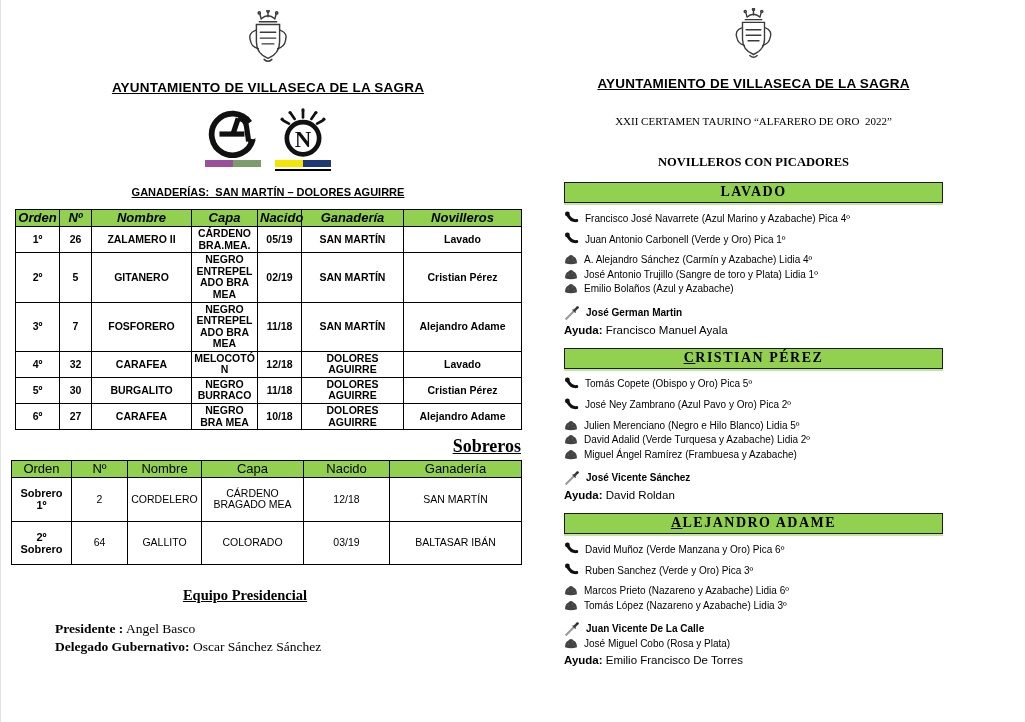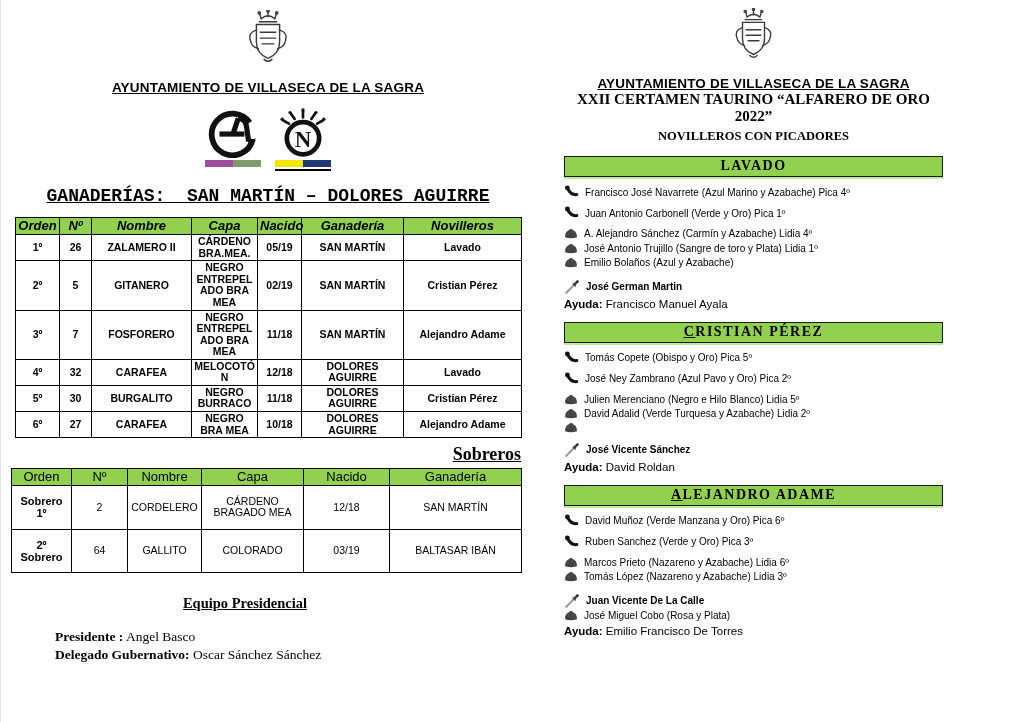--- a/index.html
+++ b/index.html
@@ -12,21 +12,21 @@
   .crest{display:block;margin:0 auto;}
   .main-title{font-weight:bold;font-size:13.5px;text-align:center;text-decoration:underline;
               letter-spacing:.2px;margin-top:8px;}
 
   .logos{display:flex;justify-content:center;gap:14px;margin-top:13px;}
   .logo{display:flex;flex-direction:column;align-items:center;}
   .bar{display:flex;width:56px;height:7px;margin-top:2px;}
   .bar span{flex:1;}
   .bar-underlined{border-bottom:2px solid #000;padding-bottom:2px;}
   .prewrap{white-space:pre-wrap;}
-  .ganaderias-heading{font-family:Liberation Mono, monospace;font-weight:bold;font-size:18px;
+  .ganaderias-heading{font-family:Liberation Sans, sans-serif;font-weight:bold;font-size:11px;
                       text-align:center;text-decoration:underline;margin-top:15px;}
 
   table{border-collapse:collapse;table-layout:fixed;}
   .main-table{width:506px;margin-top:11px;}
   .sobreros-table{width:510px;margin-left:-4px;margin-top:3px;}
   th,td{border:1px solid #000;text-align:center;vertical-align:middle;
         padding:1px 2px;line-height:1.1;}
   th{background:var(--green,#92d050);font-size:13px;}
   .main-table th{font-style:italic;font-weight:bold;}
   .main-table td{font-size:10.5px;font-weight:bold;overflow-wrap:anywhere;}
@@ -35,24 +35,24 @@
   .sobreros-table td:first-child{font-weight:bold;font-size:11px;}
 
   .sobreros-heading{font-family:"Liberation Serif",serif;font-weight:bold;font-size:18px;
                     text-align:right;text-decoration:underline;margin-top:6px;}
   .equipo-heading{font-family:"Liberation Serif",serif;font-weight:bold;font-size:14.5px;
                   text-align:center;margin-top:22px;width:460px;text-decoration:underline;}
   .equipo-lines{margin-top:16px;margin-left:40px;font-family:"Liberation Serif",serif;
                 font-size:13.5px;line-height:1.32;}
   .equipo-line b{font-weight:bold;}
 
-  .certamen{font-family:"Liberation Serif",serif;font-weight:bold;font-size:15px;
-            text-align:center;margin-top:0;}
+  .certamen{font-family:"Liberation Serif",serif;font-weight:normal;font-size:11px;
+            text-align:center;margin-top:24px;}
   .subtitle{font-family:"Liberation Serif",serif;font-weight:bold;font-size:12.5px;
-            text-align:center;margin-top:4px;}
+            text-align:center;margin-top:28px;}
 
   .banner{background:var(--green,#92d050);border:1px solid #1a1a1a;text-align:center;
           font-family:"Liberation Serif",serif;font-weight:bold;font-size:14px;
           letter-spacing:1.5px;padding:1px 0 2px;box-shadow:0 2px 0 rgba(146,208,80,.55);}
   .section{margin-top:12px;}
   .section-items{margin-top:8px;}
   .line{display:flex;align-items:center;gap:6px;font-size:10px;line-height:13.5px;}
   .pica-line{margin:6px 0 6px;}
   .lidia-line{margin:0 0 1px;}
   .sword-line{margin-top:9px;font-weight:bold;}
@@ -389,20 +389,21 @@
             </div>
             <div class="line lidia-line">
               <span class="icon">
                 <svg width="14" height="11" viewBox="0 0 20 15">
                   <path d="M1.5 13 Q1.5 5 6 3.6 Q7.5 1.2 10 1.2 Q12.5 1.2 14 3.6 Q18.5 5 18.5 13 Q10 15.5 1.5 13 Z" fill="#424242"></path>
                   <circle cx="6" cy="8" r="0.8" fill="#7a7a7a"></circle>
                   <circle cx="12" cy="5.5" r="0.8" fill="#7a7a7a"></circle>
                   <circle cx="14.5" cy="10" r="0.8" fill="#7a7a7a"></circle>
                 </svg>
               </span>
+              <span>Miguel Ángel Ramírez (Frambuesa y Azabache)</span>
             </div>
             <div class="line sword-line">
               <span class="icon">
                 <svg width="16" height="16" viewBox="0 0 20 20">
                   <path d="M2 18 L12.5 7.5" stroke="#9a9a9a" stroke-width="2.6"></path>
                   <path d="M10.8 5.6 L14.6 9.4" stroke="#4a4a4a" stroke-width="1.6"></path>
                   <path d="M12.7 7.3 L16 4" stroke="#3a3a3a" stroke-width="3"></path>
                   <circle cx="16.8" cy="3.2" r="1.7" fill="#222"></circle>
                 </svg>
               </span>

